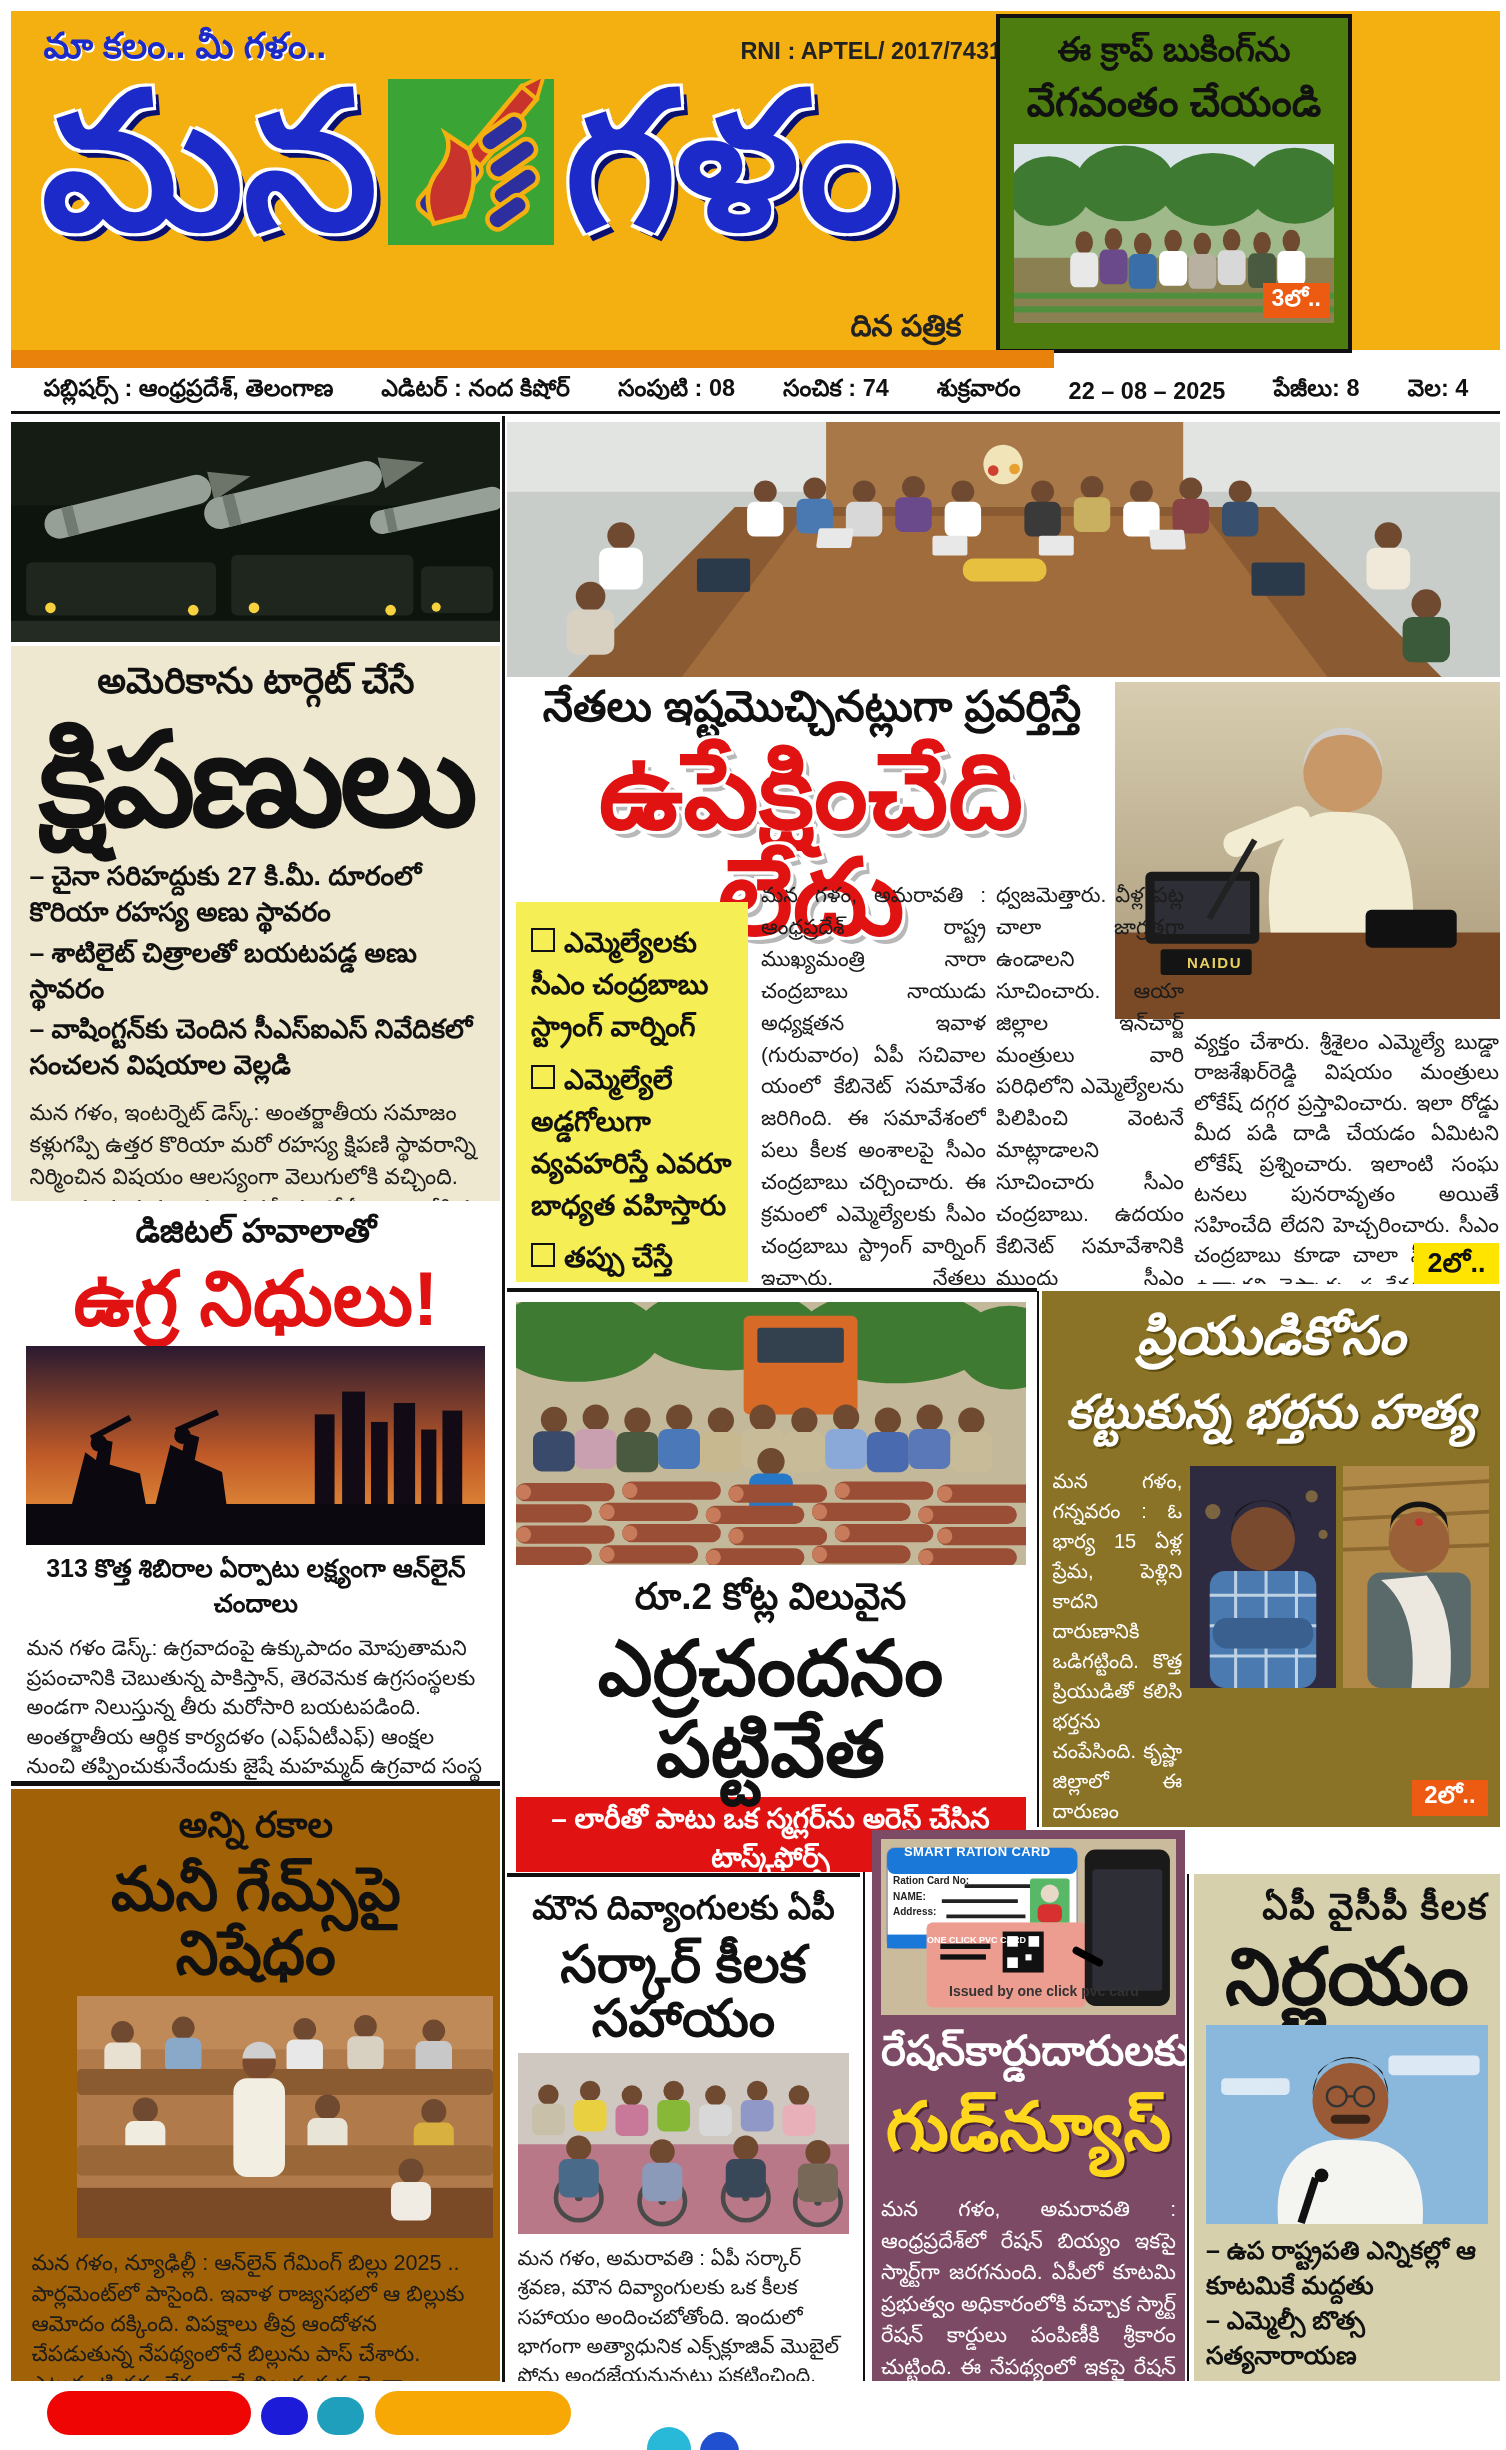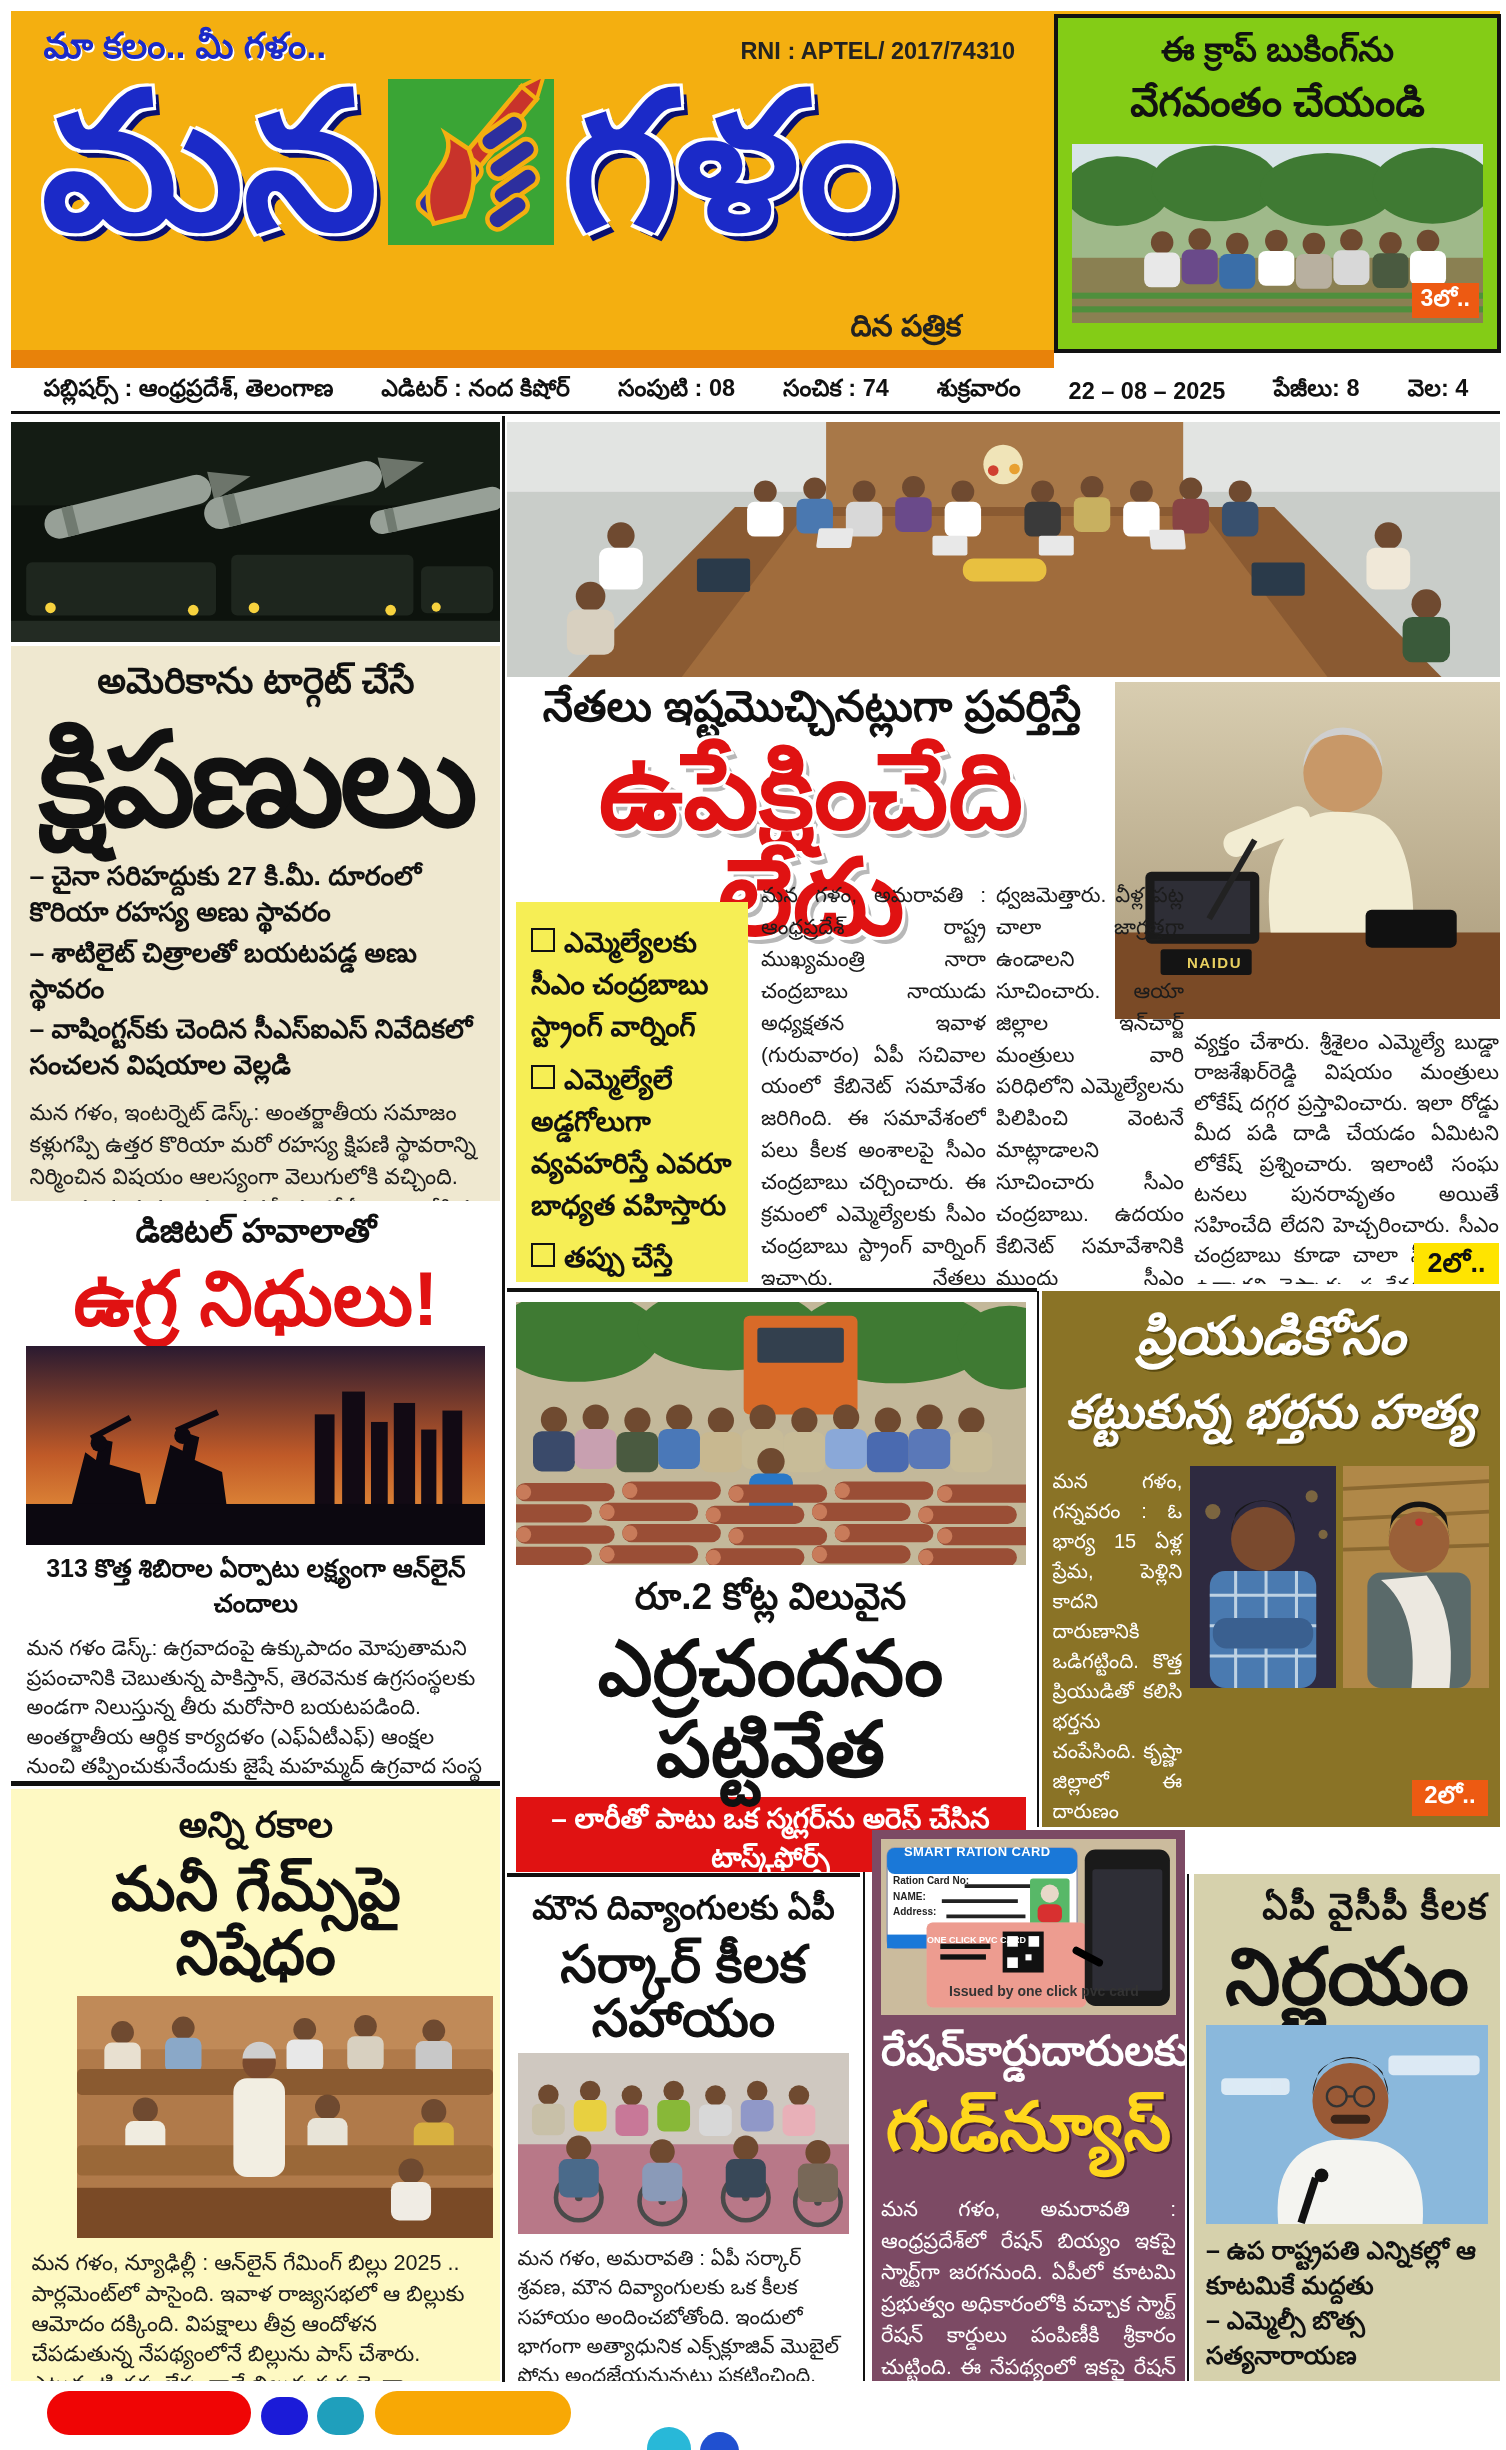--- a/index.html
+++ b/index.html
@@ -13,21 +13,21 @@
   .masthead{position:absolute;left:11.4px;top:11.4px;width:1489px;height:339px;background:#F4AF10;overflow:hidden;}
   .tagline{position:absolute;left:32px;top:13.7px;font-size:36px;font-weight:800;color:#1B2AC8;text-shadow:1.5px 1.5px 0 #fff;}
   .rni{position:absolute;left:729px;top:27px;font-size:23.5px;font-weight:700;color:#222;}
   .title-row{position:absolute;left:30px;top:55px;display:flex;align-items:center;gap:10.6px;}
   .title-part{font-size:191px;line-height:1;font-weight:900;color:#1B2AC8;
     text-shadow:-3px -3px 0 #fff,3px -3px 0 #fff,-3px 3px 0 #fff,3px 3px 0 #fff,6.8px 7.6px 0 #0a1070;}
   .logo-box{width:166px;height:166px;background:#3AA535;position:relative;flex:0 0 auto;}
   .mast-sub{position:absolute;left:839px;top:298px;font-size:30px;font-weight:800;color:#222;}
   .orange-strip{position:absolute;left:11.4px;top:350px;width:1043px;height:17.5px;background:#E8820A;}
   
-  .promo-box{position:absolute;left:1054px;top:13.7px;width:447px;height:339px;background:#84cc16;border:4.6px solid #111;box-sizing:border-box;padding:7.6px 13.7px;}
+  .promo-box{position:absolute;left:996px;top:13.7px;width:356px;height:339px;background:#4d7c0f;border:4.6px solid #111;box-sizing:border-box;padding:7.6px 13.7px;}
   .promo-l1{font-size:34px;font-weight:900;color:#111;text-align:center;margin-top:4.6px;}
   .promo-l2{font-size:40px;font-weight:900;color:#111;text-align:center;margin-top:3px;}
   .promo-photo{position:relative;width:100%;height:179px;margin-top:9px;overflow:hidden;}
   .promo-photo svg{display:block;width:100%;height:100%;}
 
   
   .infobar{position:absolute;left:11.4px;top:371px;width:1489px;height:43px;background:#fff;display:flex;align-items:center;
     justify-content:space-between;padding:0 32px;box-sizing:border-box;font-size:23.5px;font-weight:800;color:#111;border-bottom:3px solid #111;}
 
   
@@ -50,21 +50,21 @@
 
   .terror-article{position:absolute;left:11.4px;top:1201px;width:489px;height:585px;background:#fff;border-bottom:5.3px solid #111;box-sizing:border-box;padding:7.6px 15px;overflow:hidden;}
   .t-kick{font-size:33px;margin-top:3px;}
   .t-head{font-size:76px;color:#E01212;margin-top:1.5px;}
   .t-photo{position:relative;width:100%;height:199px;margin-top:7.6px;overflow:hidden;}
   .t-photo svg{display:block;width:100%;height:100%;}
   .t-sub{font-size:25px;font-weight:900;text-align:center;margin-top:9px;color:#111;}
   .t-bodywrap{position:relative;margin-top:9px;}
   .t-body{font-size:21px;line-height:1.4;}
 
-  .money-article{position:absolute;left:11.4px;top:1789px;width:489px;height:592px;background:#fef9c3;box-sizing:border-box;padding:10.6px 20px;overflow:hidden;}
+  .money-article{position:absolute;left:11.4px;top:1789px;width:489px;height:592px;background:#a16207;box-sizing:border-box;padding:10.6px 20px;overflow:hidden;}
   .mg-kick{font-size:36px;margin-top:4.6px;}
   .mg-head{font-size:61px;margin-top:3px;}
   .mg-photo{position:relative;width:416px;height:242px;margin:10.6px 0 0 46px;overflow:hidden;}
   .mg-photo svg{display:block;width:100%;height:100%;}
   .mg-bodywrap{position:relative;margin-top:10.6px;}
   .mg-body{font-size:21.6px;line-height:1.4;}
 
   
   .cab-kick{position:absolute;left:513px;top:682px;width:598px;font-size:43px;}
   .cab-head{position:absolute;left:510px;top:738px;width:602px;font-size:106px;font-weight:900;text-align:center;color:#E01212;line-height:1;

